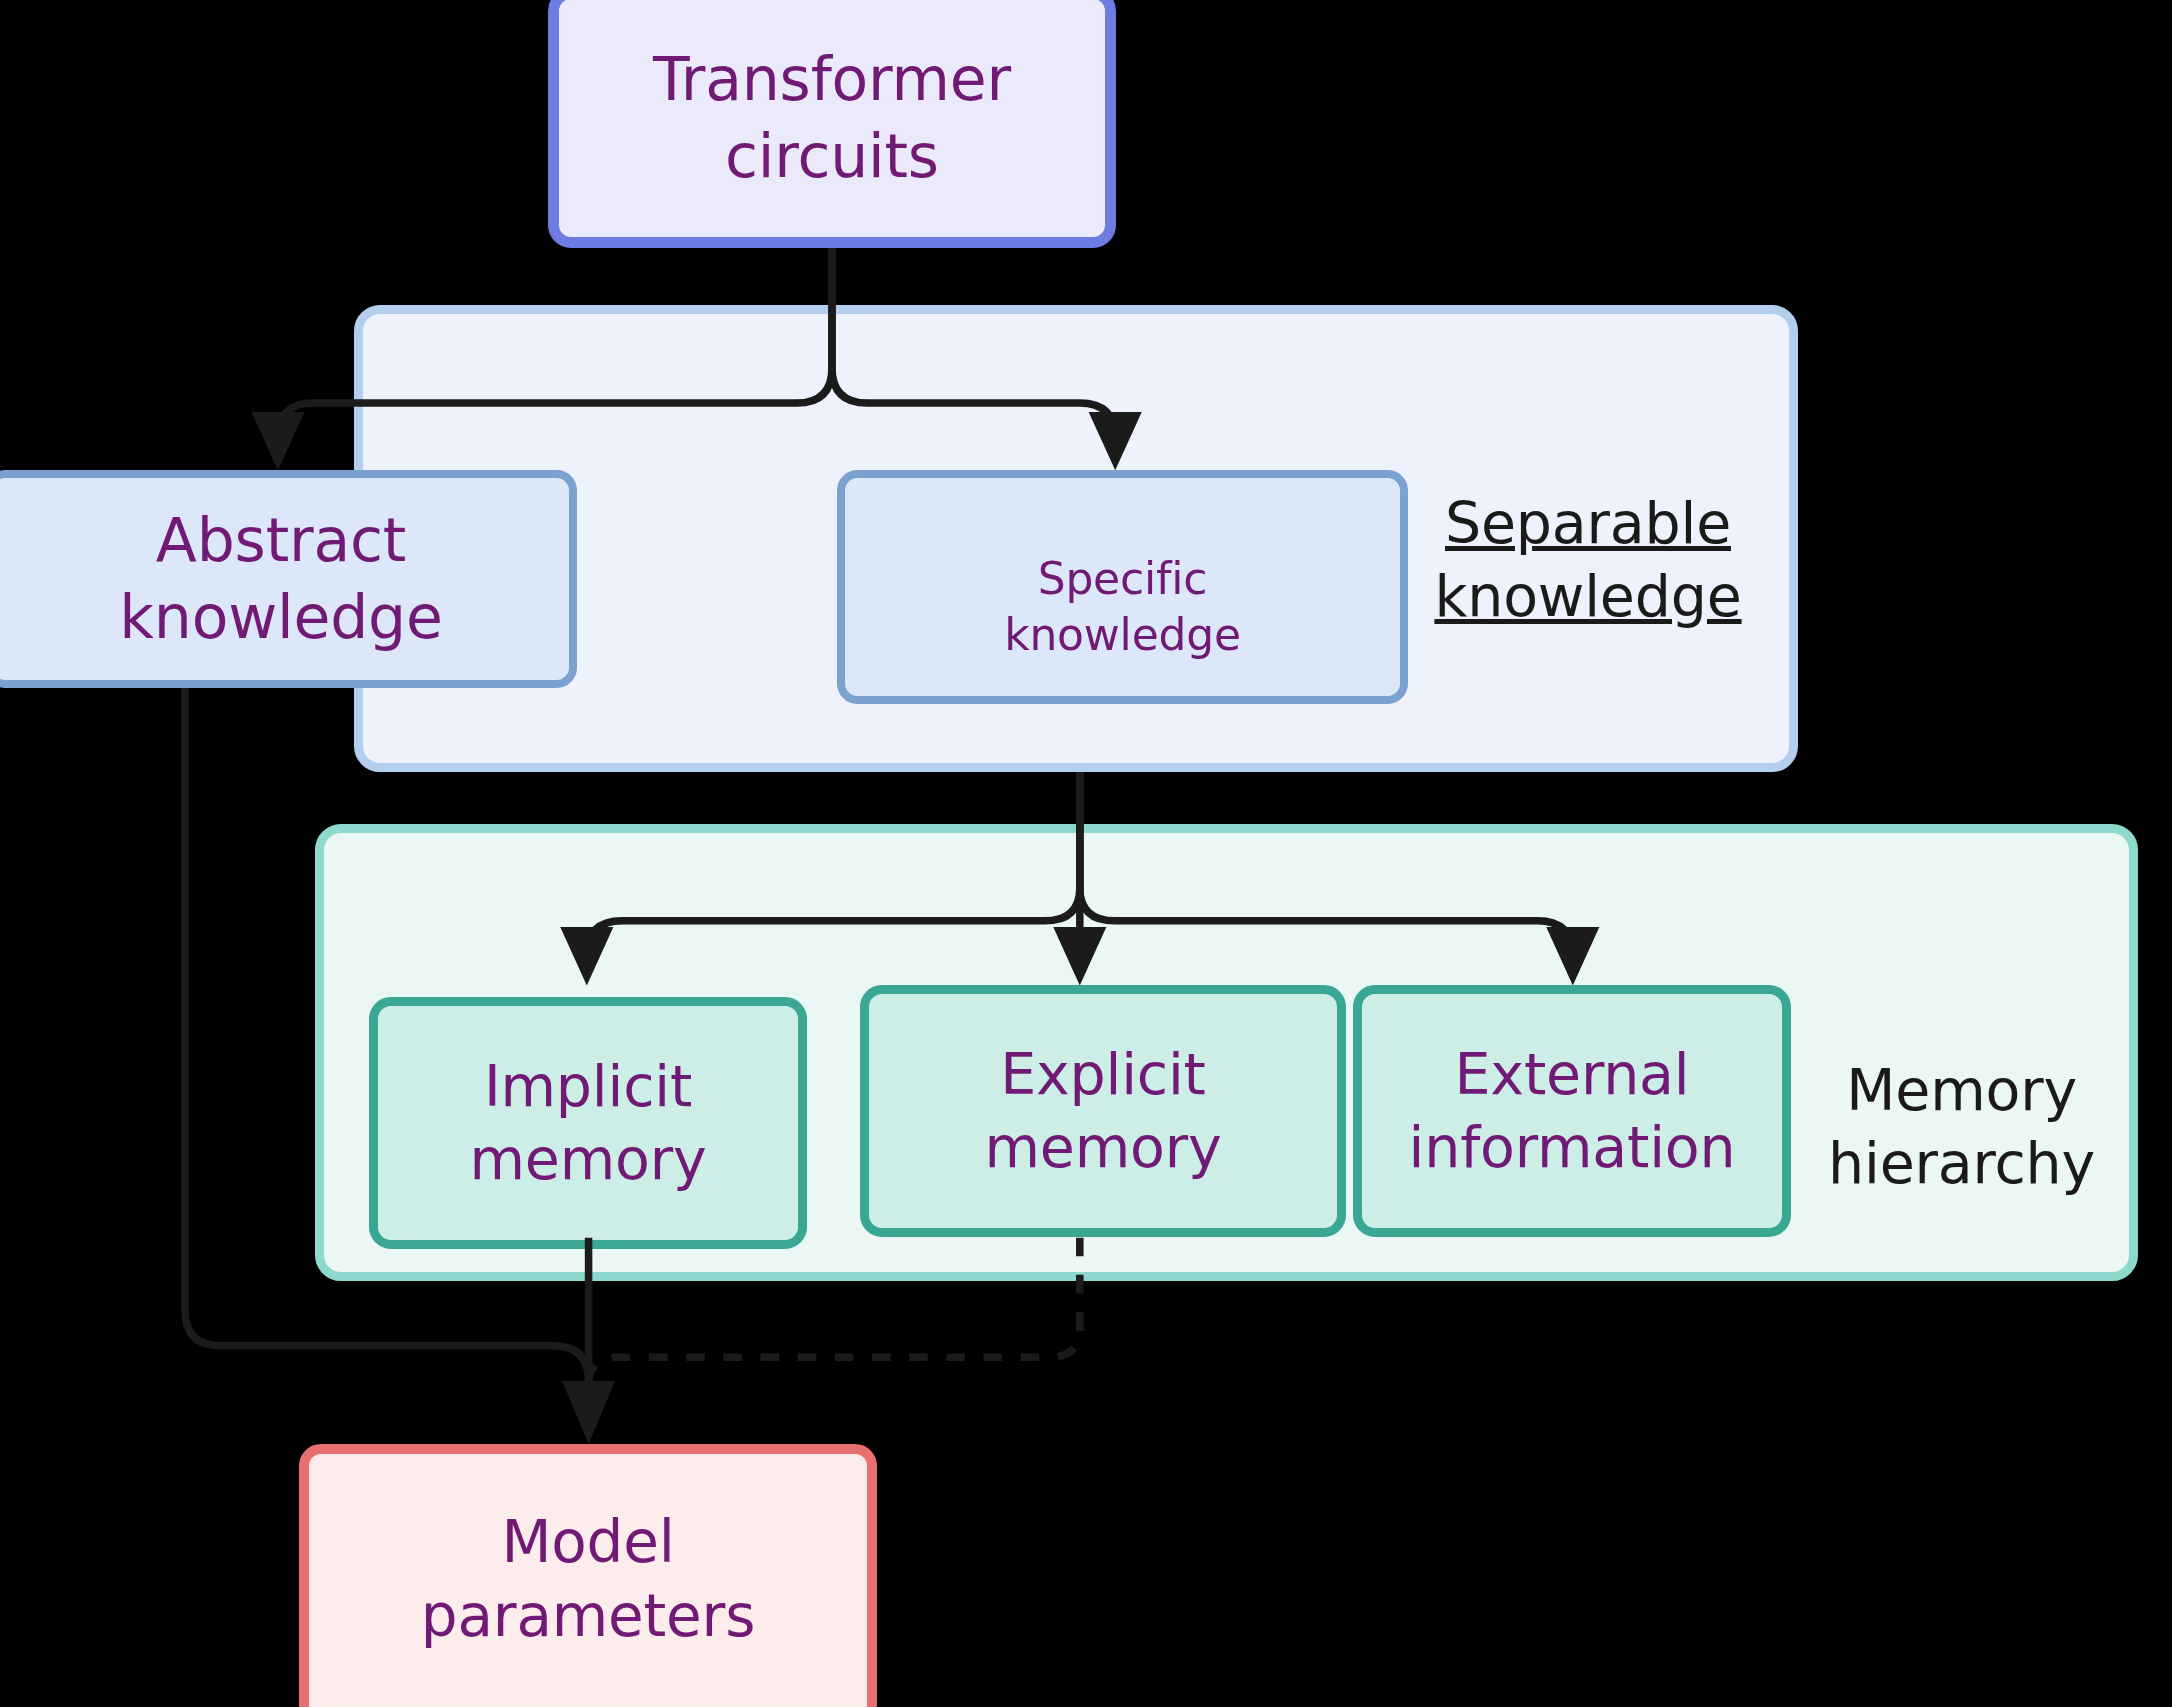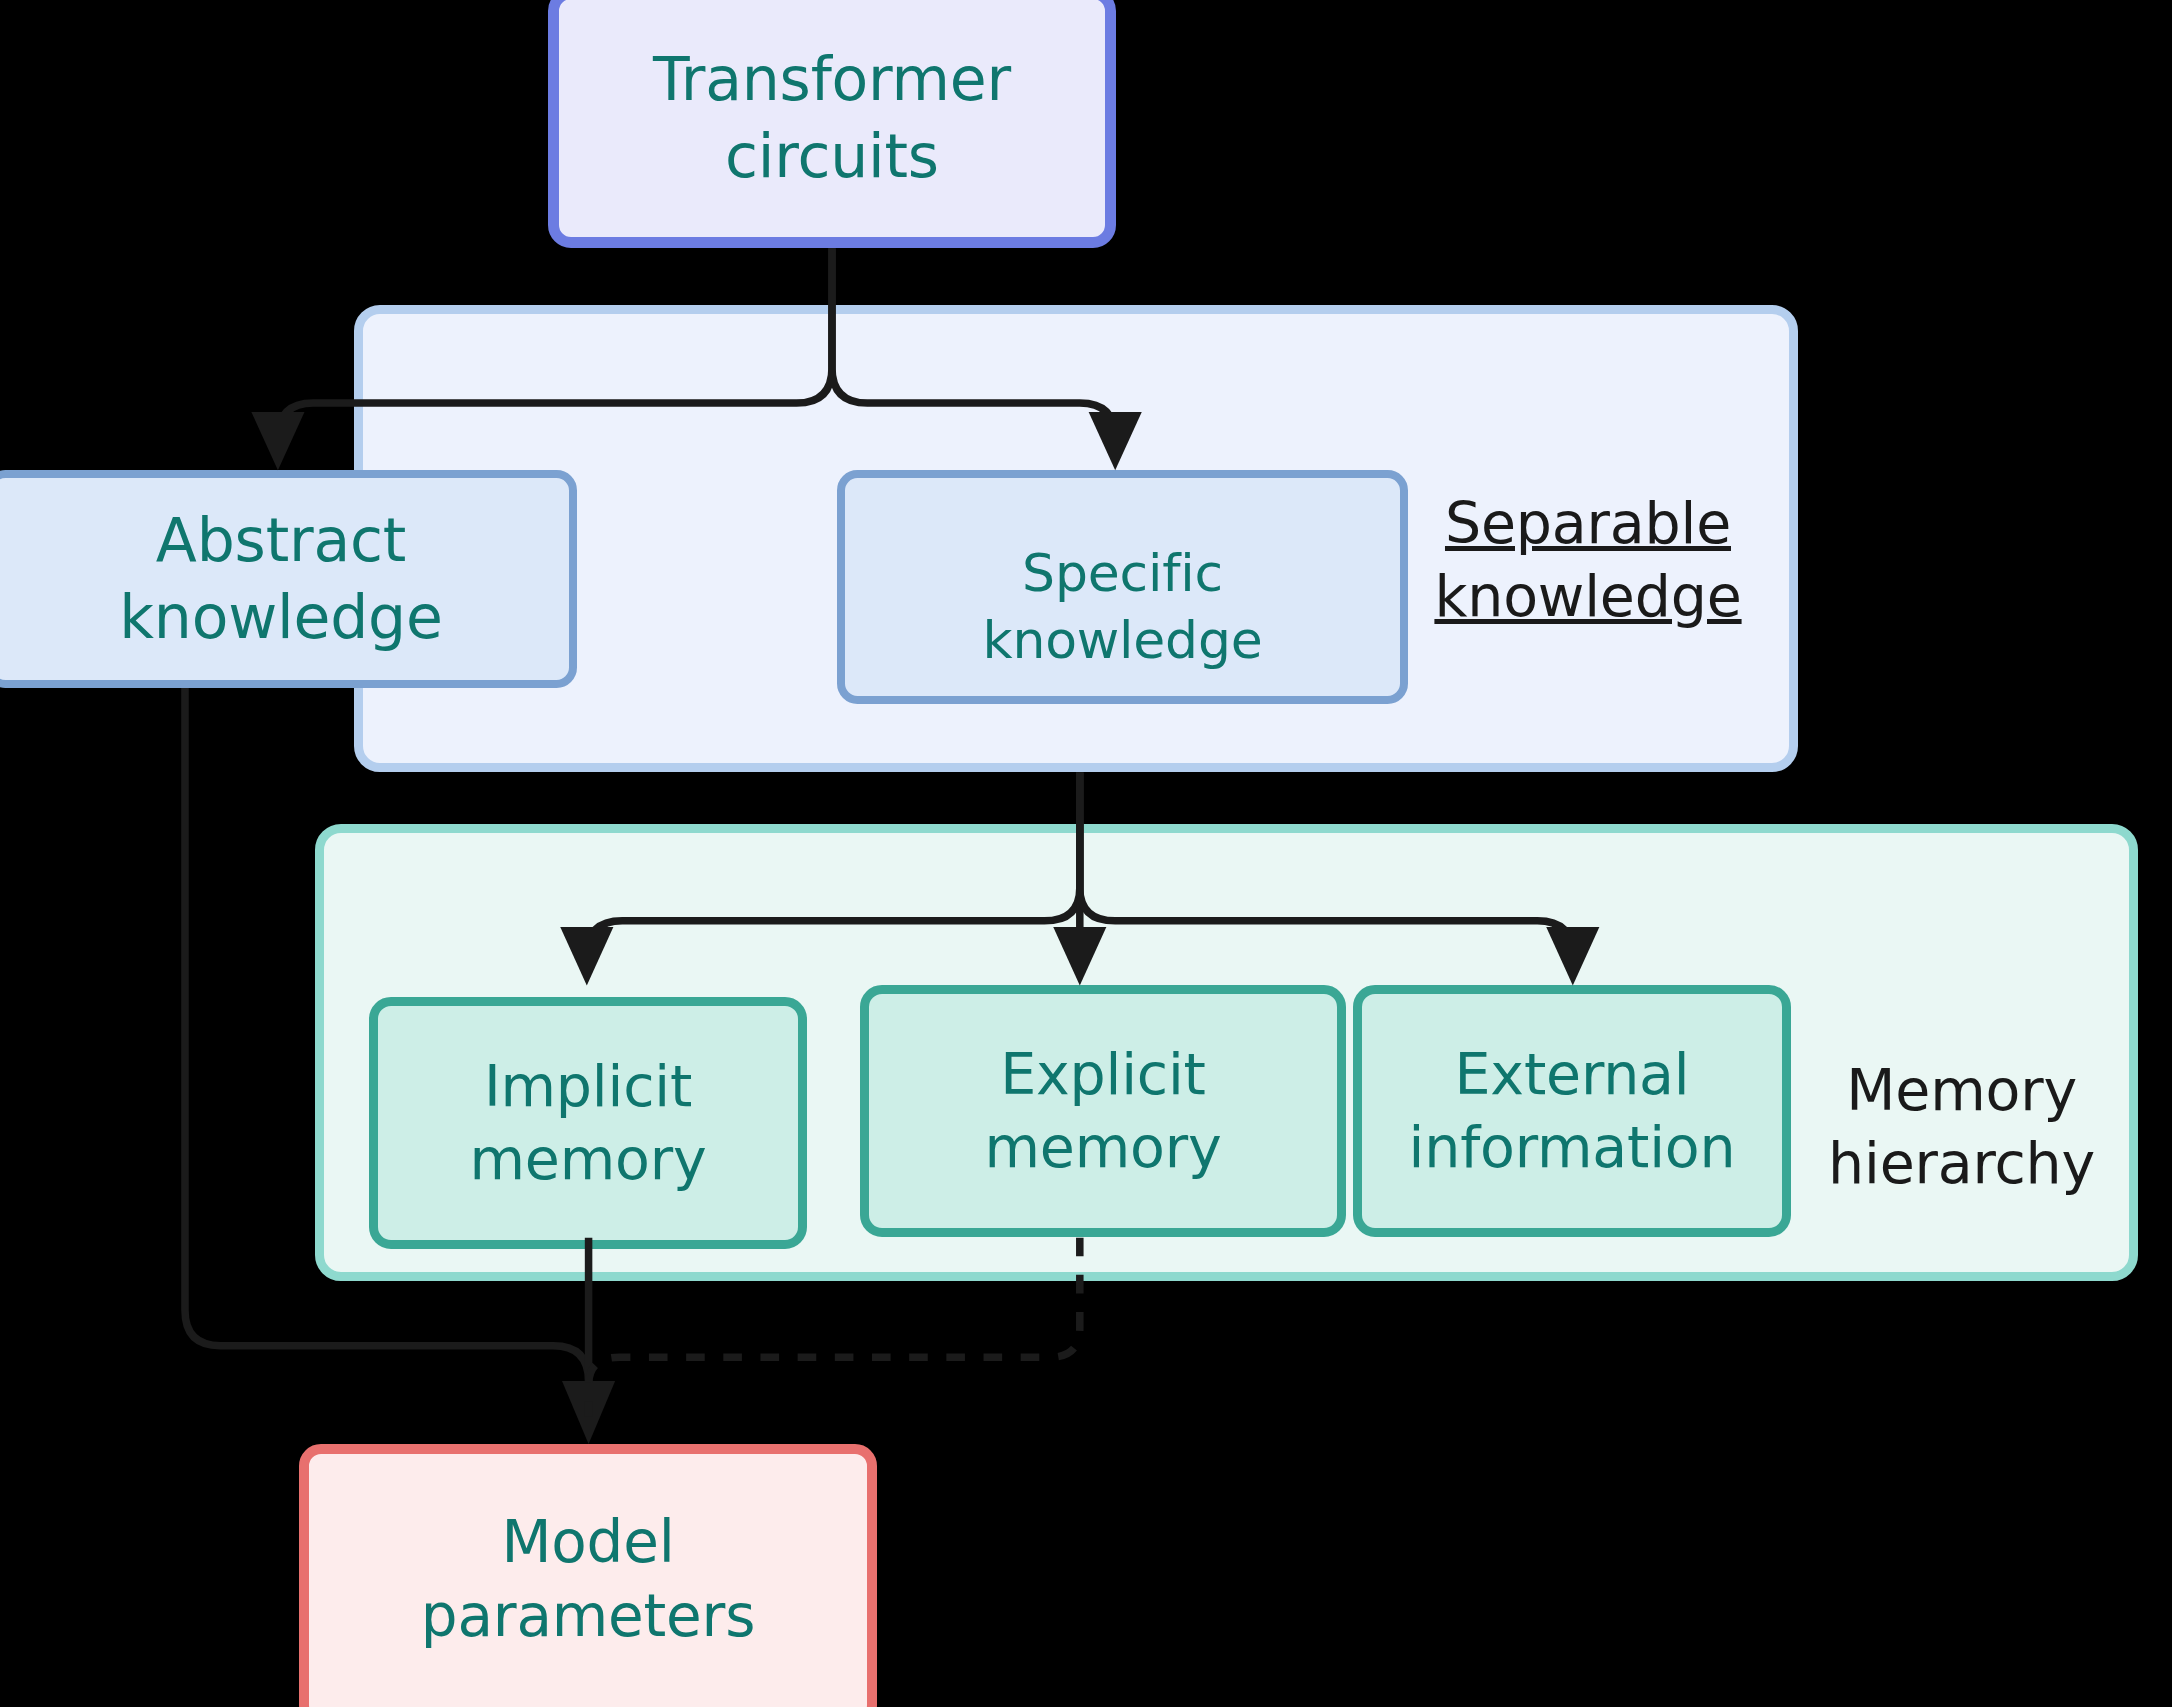--- a/index.html
+++ b/index.html
@@ -16,21 +16,21 @@
   }
   .grp, .node {
     position: absolute;
     box-sizing: border-box;
     display: flex;
     align-items: center;
     justify-content: center;
     text-align: center;
   }
   .label {
-    color: #0f766e;
+    color: #701a75;
     line-height: 1.28;
     white-space: pre-line;
     letter-spacing: -0.2px;
   }
   
   #grp-separable {
     border: 9.7px solid #b4ceee;
     background: #edf2fd;
     border-radius: 26px;
   }
@@ -97,21 +97,21 @@
     <span class="label" style="font-size:60px;">Transformer
 circuits</span>
   </div>
 
   <div class="node node-blue" style="left:-15px; top:470px; width:592px; height:218px;">
     <span class="label" style="font-size:60px;">Abstract
 knowledge</span>
   </div>
 
   <div class="node node-blue" style="left:837px; top:470px; width:571px; height:234px;">
-    <span class="label" style="font-size:52px;margin-top:40px;">Specific
+    <span class="label" style="font-size:44px;margin-top:40px;">Specific
 knowledge</span>
   </div>
 
   <div class="node node-teal" style="left:369px; top:985px; width:438px; height:252px;margin-top:12px;">
     <span class="label" style="font-size:57px;">Implicit
 memory</span>
   </div>
 
   <div class="node node-teal" style="left:860px; top:985px; width:486px; height:252px;">
     <span class="label" style="font-size:57px;">Explicit

